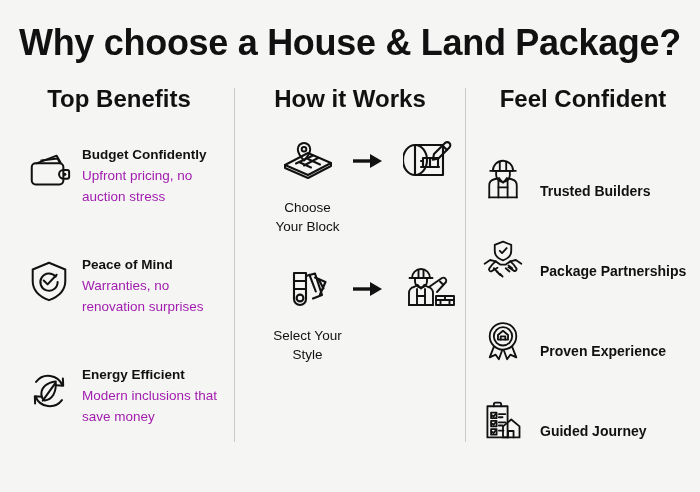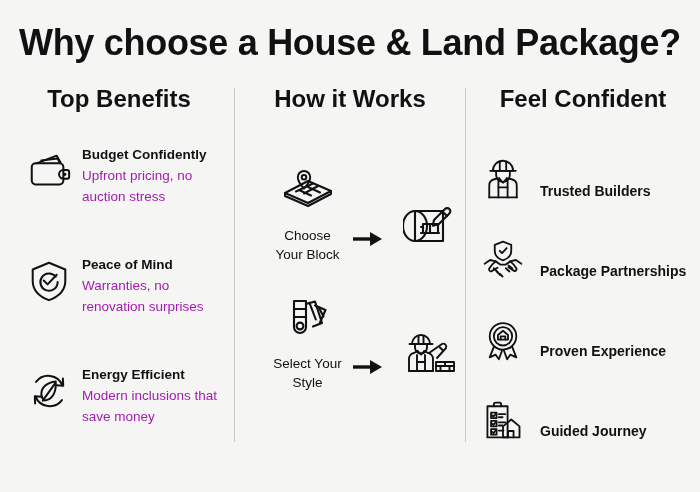--- a/index.html
+++ b/index.html
@@ -102,21 +102,21 @@
     max-width: 150px;
   }
 
   
   .step-grid {
     position: relative;
     margin-top: 22px;
   }
   .step-row {
     display: flex;
-    align-items: flex-end;
+    align-items: flex-start;
     justify-content: center;
     height: 128px;
     padding-left: 36px;
   }
   .step {
     width: 92px;
     text-align: center;
   }
   .step .sicon {
     height: 50px;

